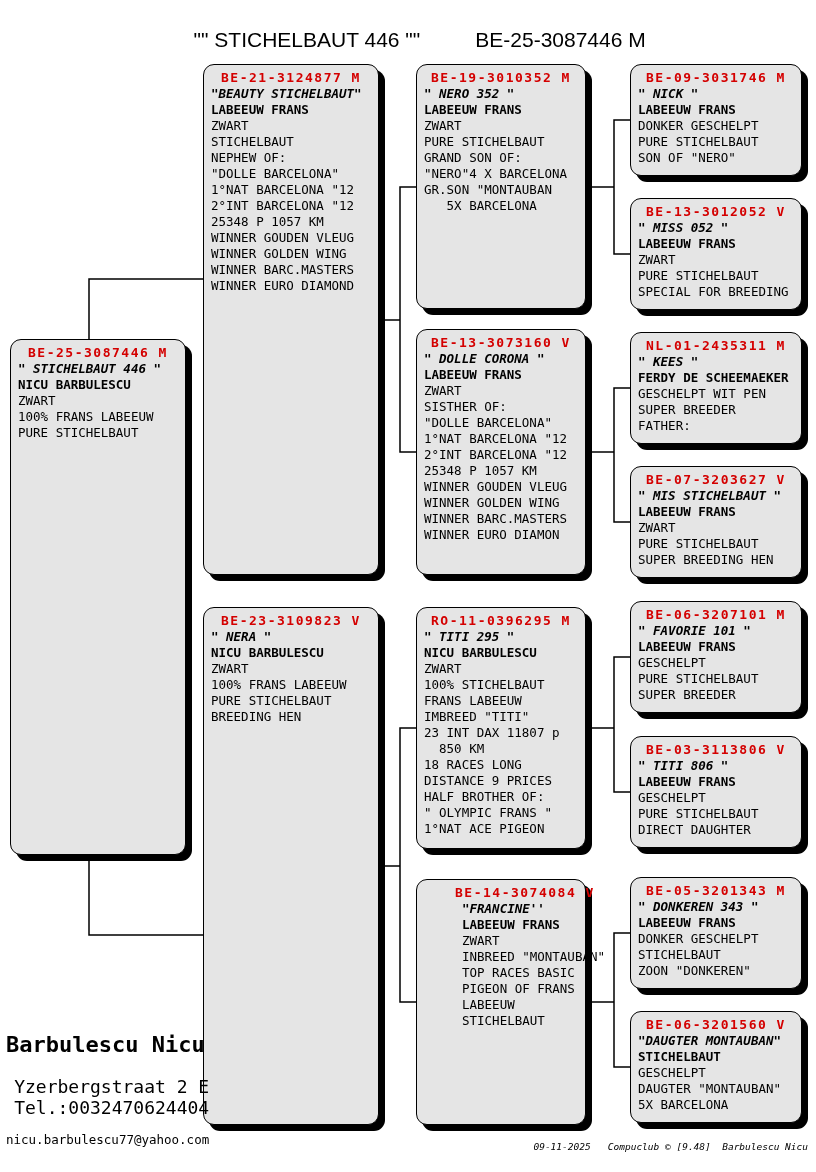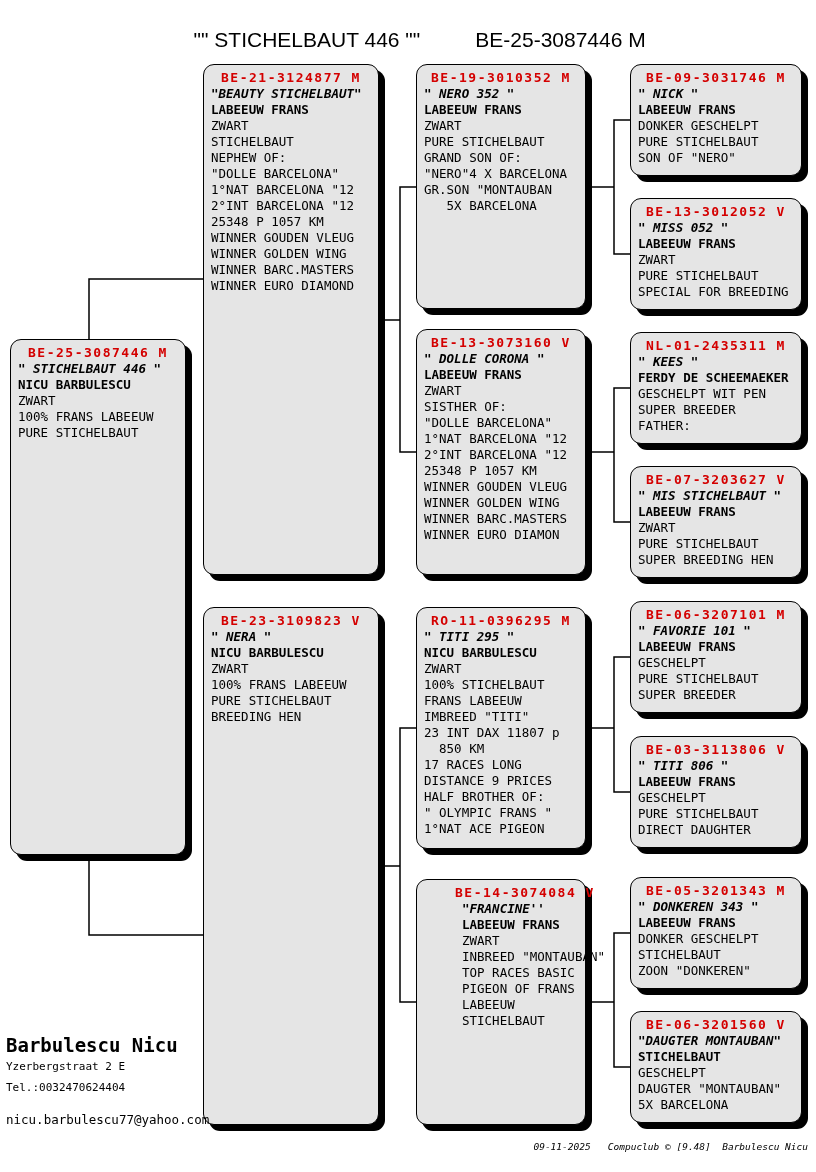--- a/index.html
+++ b/index.html
@@ -36,22 +36,22 @@
   .b7  { left:630px; top:64px;   width:172px; height:112px; }
   .b8  { left:630px; top:198px;  width:172px; height:112px; }
   .b9  { left:630px; top:332px;  width:172px; height:112px; }
   .b10 { left:630px; top:466px;  width:172px; height:112px; }
   .b11 { left:630px; top:601px;  width:172px; height:112px; }
   .b12 { left:630px; top:736px;  width:172px; height:112px; }
   .b13 { left:630px; top:877px;  width:172px; height:112px; }
   .b14 { left:630px; top:1011px; width:172px; height:112px; }
 
   .breeder { position:absolute; left:6px; top:1034px; color:#000; }
-  .breeder-name  { font-weight:bold; font-size:19px; line-height:22px; margin-bottom:0; }
-  .breeder-line  { font-size:11px; line-height:21px; white-space:pre; }
+  .breeder-name  { font-weight:bold; font-size:22px; line-height:22px; margin-bottom:20px; }
+  .breeder-line  { font-size:18px; line-height:21px; white-space:pre;text-align:right; }
   .breeder-email { font-size:12.5px; line-height:21px; margin-top:11px; white-space:pre; }
 
   .footer {
     position:absolute; right:8px; top:1141px;
     font-size:9.5px; font-style:italic; font-weight:normal; white-space:pre; color:#000;
   }
 </style>
 </head>
 <body>
 
@@ -149,21 +149,21 @@
     <div class="ring" style="color: rgb(212, 0, 0);">RO-11-0396295 M</div>
     <div class="pname">" TITI 295 "</div>
     <div class="owner">NICU BARBULESCU</div>
     <div class="lines">
         <div class="dline">ZWART</div>
         <div class="dline">100% STICHELBAUT</div>
         <div class="dline">FRANS LABEEUW</div>
         <div class="dline">IMBREED "TITI"</div>
         <div class="dline">23 INT DAX 11807 p</div>
         <div class="dline">  850 KM</div>
-        <div class="dline">17 RACES LONG</div>
+        <div class="dline">18 RACES LONG</div>
         <div class="dline">DISTANCE 9 PRICES</div>
         <div class="dline">HALF BROTHER OF:</div>
         <div class="dline">" OLYMPIC FRANS "</div>
         <div class="dline">1°NAT ACE PIGEON</div>
       </div>
   </div>
 
   <div class="box b6">
     <div class="ring" style="color: rgb(212, 0, 0);">BE-14-3074084 V</div>
     <div class="pname">"FRANCINE''</div>

